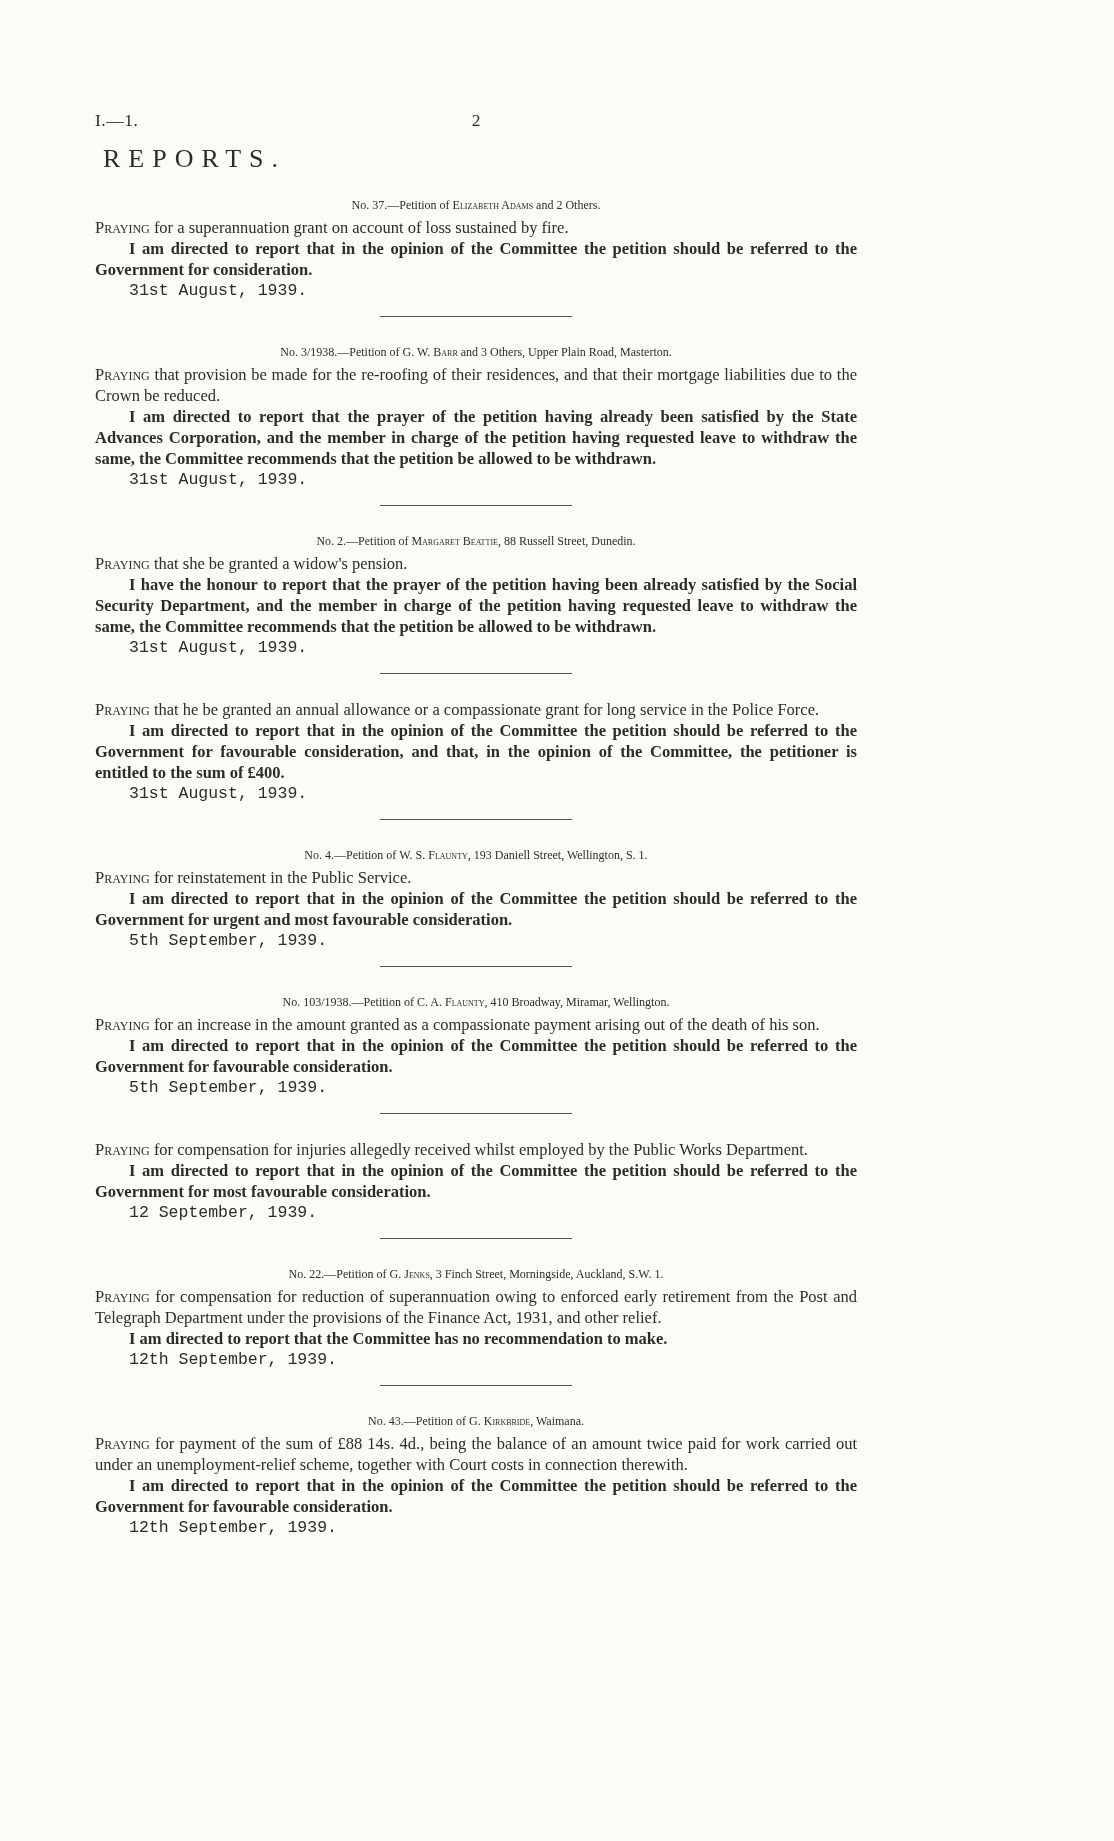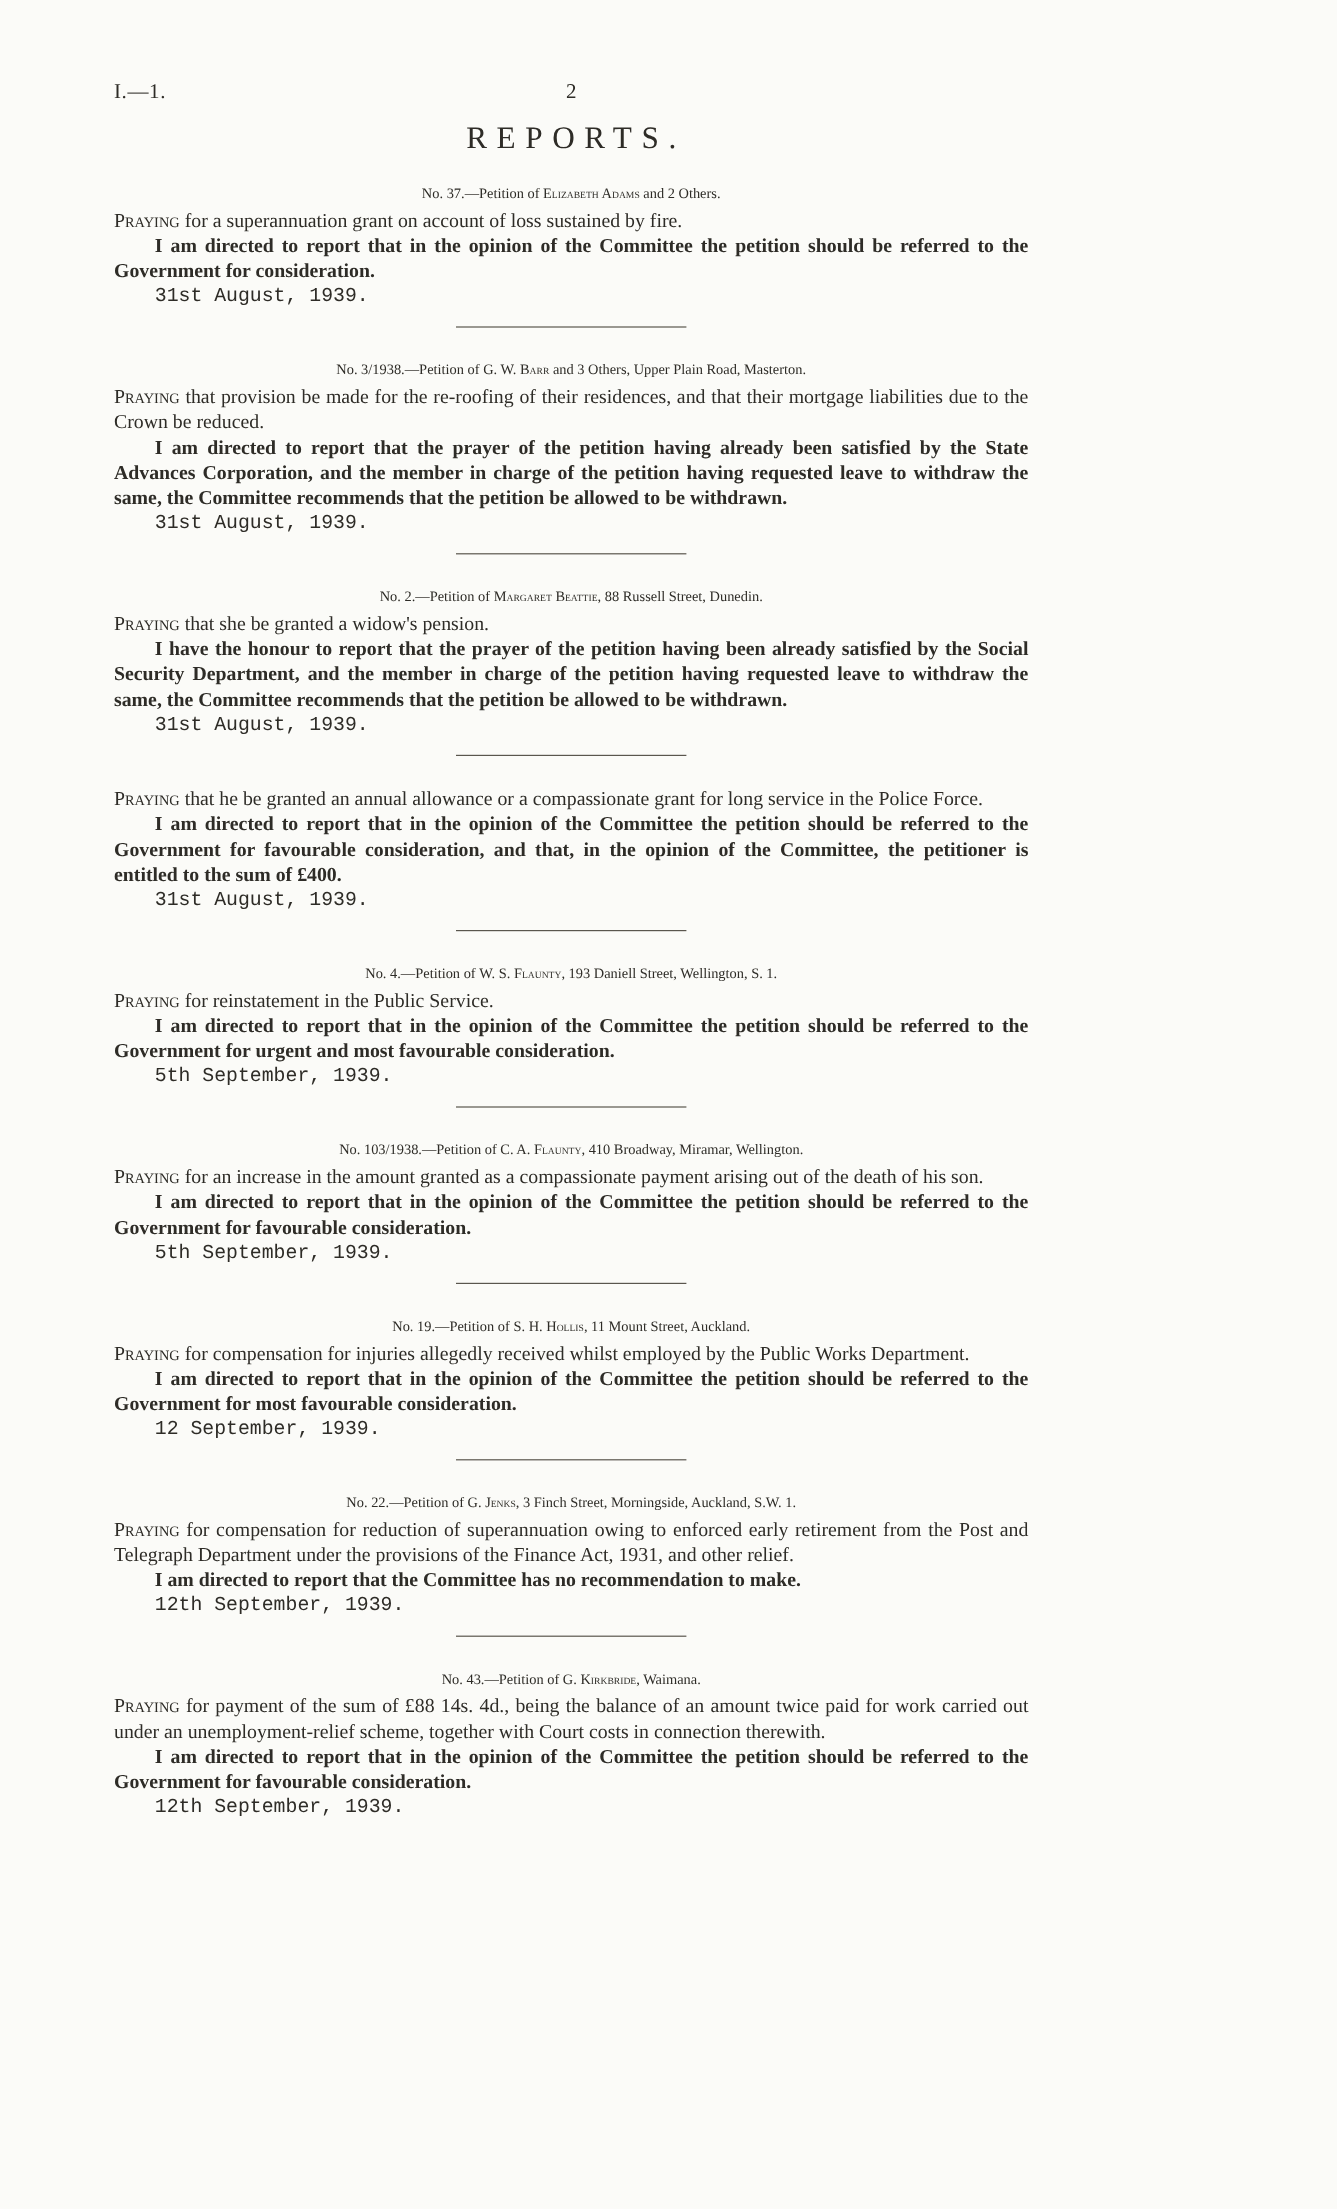--- a/index.html
+++ b/index.html
@@ -17,35 +17,35 @@
   }
   .page {
     width: 762px;
     margin-left: 95px;
     padding-top: 66px;
   }
   .page-head {
     position: relative;
     height: 24px;
     margin-bottom: 14px;
+    margin-top: 44px;
   }
   .head-left {
     position: absolute;
     left: 0;
     top: 0;
     font-size: 17.5px;
     letter-spacing: 0.5px;
   }
   .head-center {
     display: block;
     text-align: center;
     font-size: 17.5px;
   }
   .title {
-    text-align: center;
     font-size: 26px;
     font-weight: normal;
     letter-spacing: 8px;
     margin-bottom: 26px;
     text-indent: 8px; 
     margin-top: 14px;
   }
   .heading {
     text-align: center;
     font-size: 12px;
@@ -119,21 +119,20 @@
 
   <section class="petition">
     <h2 class="heading"><span>No. 103/1938.—Petition of </span><span class="sc">C. A. Flaunty</span><span>, 410 Broadway, Miramar, Wellington.</span></h2>
     <p class="praying"><span class="sc">Praying</span><span> for an increase in the amount granted as a compassionate payment arising out of the death of his son.</span></p>
     <p class="report">I am directed to report that in the opinion of the Committee the petition should be referred to the Government for favourable consideration.</p>
     <p class="date">5th September, 1939.</p>
     <hr class="divider">
   </section>
 
   <section class="petition">
-    <h2 class="heading"><span>No. 19.—Petition of </span><span class="sc">S. H. Hollis</span><span>, 11 Mount Street, Auckland.</span></h2>
     <p class="praying"><span class="sc">Praying</span><span> for compensation for injuries allegedly received whilst employed by the Public Works Department.</span></p>
     <p class="report">I am directed to report that in the opinion of the Committee the petition should be referred to the Government for most favourable consideration.</p>
     <p class="date">12 September, 1939.</p>
     <hr class="divider">
   </section>
 
   <section class="petition">
     <h2 class="heading"><span>No. 22.—Petition of </span><span class="sc">G. Jenks</span><span>, 3 Finch Street, Morningside, Auckland, S.W. 1.</span></h2>
     <p class="praying"><span class="sc">Praying</span><span> for compensation for reduction of superannuation owing to enforced early retirement from the Post and Telegraph Department under the provisions of the Finance Act, 1931, and other relief.</span></p>
     <p class="report">I am directed to report that the Committee has no recommendation to make.</p>

